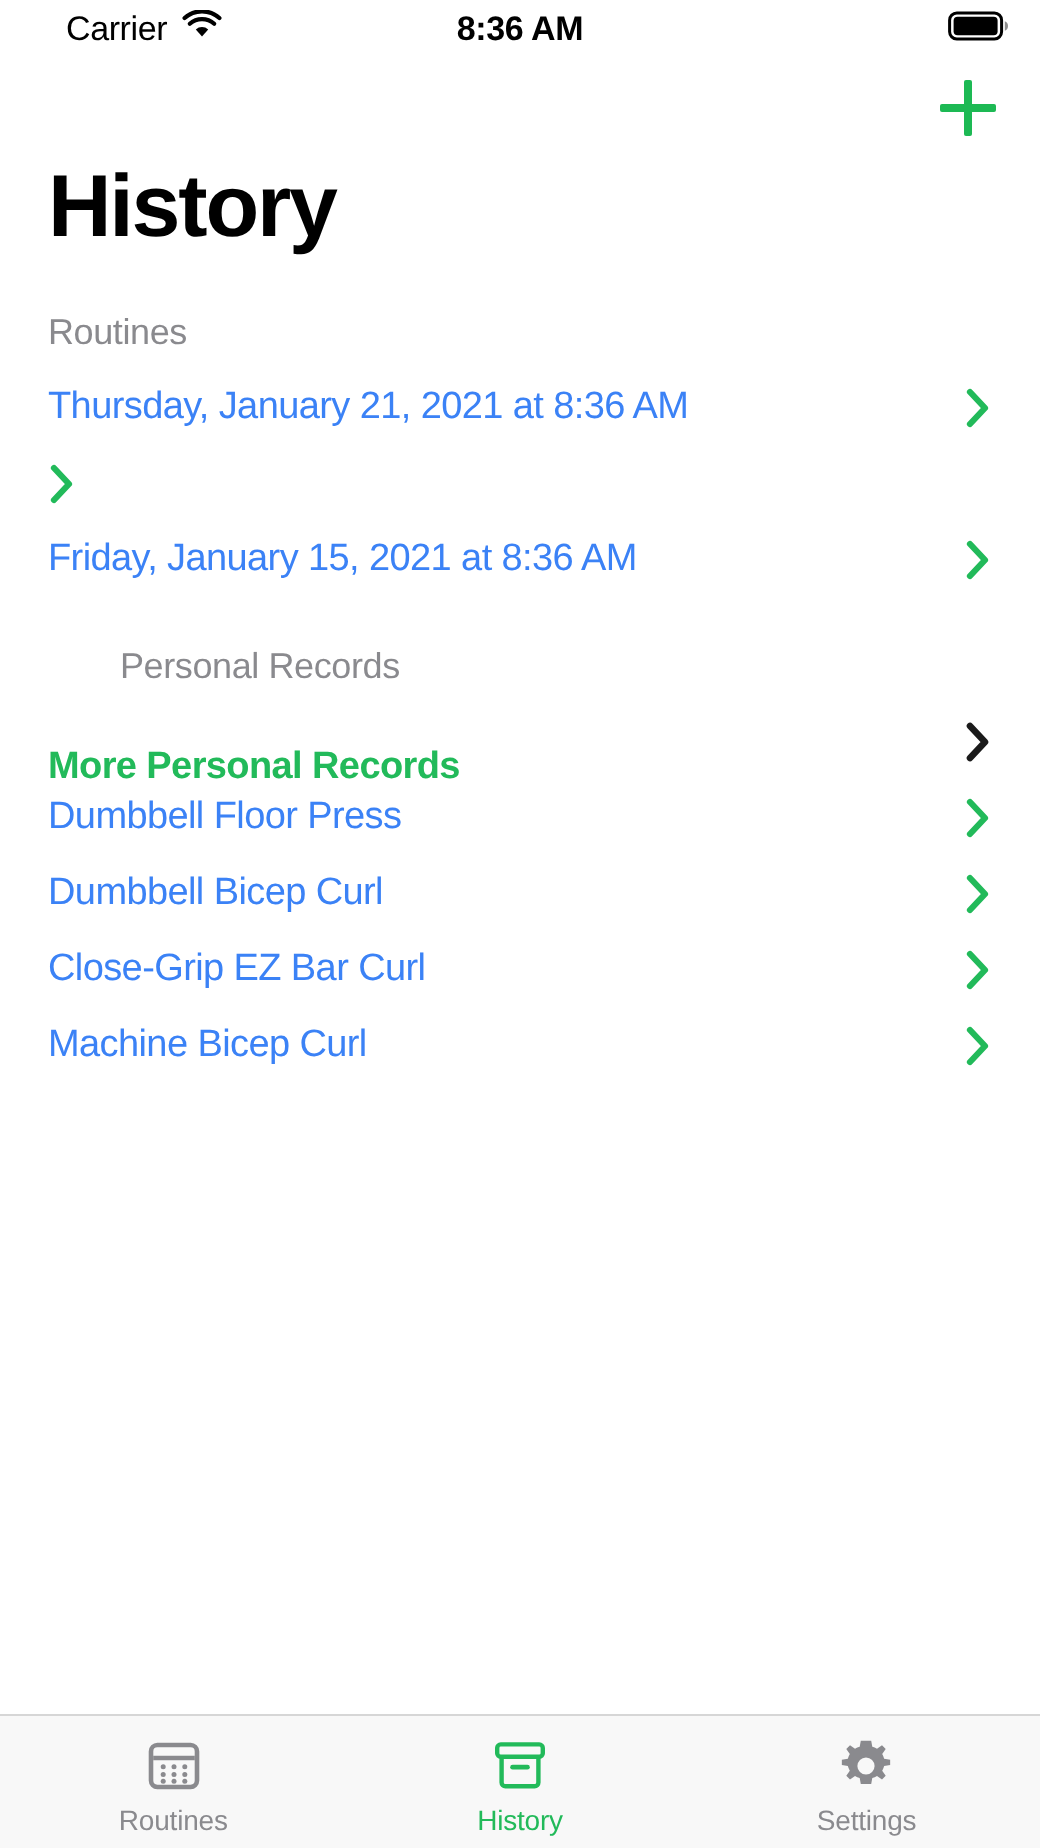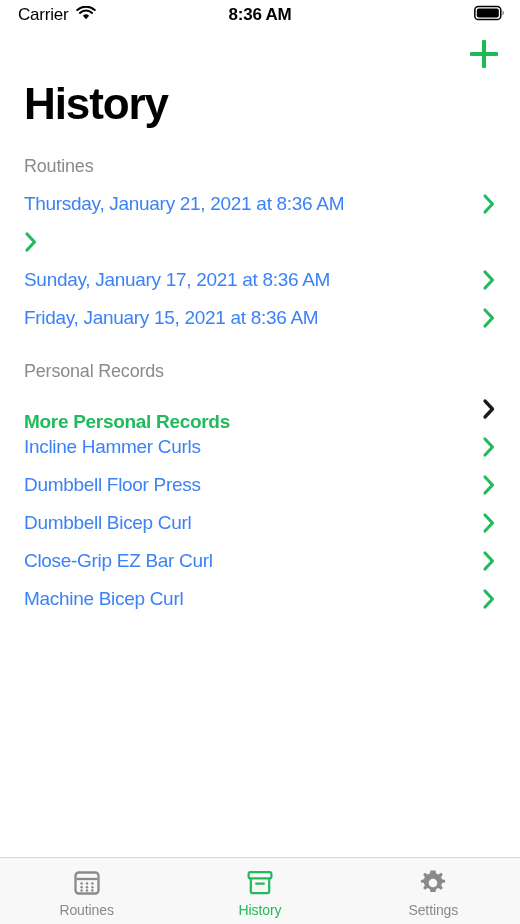--- a/index.html
+++ b/index.html
@@ -11,21 +11,21 @@
     overflow:hidden;
   }
   .phone { position:relative; width:520px; height:924px; background:#fff; }
 
   
   .statusbar {
     position:absolute; top:0; left:0; right:0; height:30px;
     display:flex; align-items:center;
   }
   .sb-left { position:absolute; left:18px; display:flex; align-items:center; gap:7px; }
-  .sb-carrier { font-size:17px; color:#000; letter-spacing:-0.2px; }
+  .sb-carrier { font-size:17px; color:#000; letter-spacing:-0.2px;margin-left:15px; }
   .sb-center {
     position:absolute; left:0; right:0; text-align:center;
     font-size:17px; font-weight:bold; color:#000; letter-spacing:-0.2px;
   }
   .sb-right { position:absolute; right:14px; display:flex; align-items:center; }
 
   
   .navbar { position:absolute; top:30px; left:0; right:0; height:48px; }
   .plus-btn {
     position:absolute; right:18px; top:6px;
@@ -42,21 +42,21 @@
     letter-spacing:-1.1px; line-height:1;
   }
 
   
   .content { position:absolute; top:150px; left:0; right:0; bottom:67px; }
 
   .section-header {
     padding:6px 24px 8px 24px;
     font-size:18px; color:#8A8A8E; letter-spacing:-0.2px;
   }
-  .section-header.pr { padding-top:24px; }
+  .section-header.pr { padding-top:24px;margin-left:36px; }
 
   .row {
     height:38px;
     display:flex; align-items:center; justify-content:space-between;
     padding:0 24px 0 24px;
     cursor:pointer;
   }
   .row-label {
     font-size:19px; color:#3b82f6; letter-spacing:-0.3px; white-space:nowrap;
   }
@@ -132,28 +132,20 @@
     </div>
 
     <div class="row">
       <span class="chev">
         <svg width="14" height="22" viewBox="0 0 14 22">
             <path d="M3 3 L10.5 11 L3 19" fill="none" stroke="#22BA5A" stroke-width="3.1" stroke-linecap="round" stroke-linejoin="round"></path>
           </svg>
       </span>
     </div>
 
-    <div class="row">
-      <span class="row-label">Sunday, January 17, 2021 at 8:36 AM</span>
-      <span class="chev">
-        <svg width="14" height="22" viewBox="0 0 14 22">
-            <path d="M3 3 L10.5 11 L3 19" fill="none" stroke="#22BA5A" stroke-width="3.1" stroke-linecap="round" stroke-linejoin="round"></path>
-          </svg>
-      </span>
-    </div>
 
     <div class="row">
       <span class="row-label">Friday, January 15, 2021 at 8:36 AM</span>
       <span class="chev">
         <svg width="14" height="22" viewBox="0 0 14 22">
             <path d="M3 3 L10.5 11 L3 19" fill="none" stroke="#22BA5A" stroke-width="3.1" stroke-linecap="round" stroke-linejoin="round"></path>
           </svg>
       </span>
     </div>
 
@@ -161,28 +153,20 @@
 
     <div class="row">
       <span class="row-label accent">More Personal Records</span>
       <span class="chev">
         <svg width="14" height="22" viewBox="0 0 14 22">
             <path d="M3 3 L10.5 11 L3 19" fill="none" stroke="#1A1A1A" stroke-width="3.3" stroke-linecap="round" stroke-linejoin="round"></path>
           </svg>
       </span>
     </div>
 
-    <div class="row">
-      <span class="row-label">Incline Hammer Curls</span>
-      <span class="chev">
-        <svg width="14" height="22" viewBox="0 0 14 22">
-            <path d="M3 3 L10.5 11 L3 19" fill="none" stroke="#22BA5A" stroke-width="3.1" stroke-linecap="round" stroke-linejoin="round"></path>
-          </svg>
-      </span>
-    </div>
 
     <div class="row">
       <span class="row-label">Dumbbell Floor Press</span>
       <span class="chev">
         <svg width="14" height="22" viewBox="0 0 14 22">
             <path d="M3 3 L10.5 11 L3 19" fill="none" stroke="#22BA5A" stroke-width="3.1" stroke-linecap="round" stroke-linejoin="round"></path>
           </svg>
       </span>
     </div>
 

